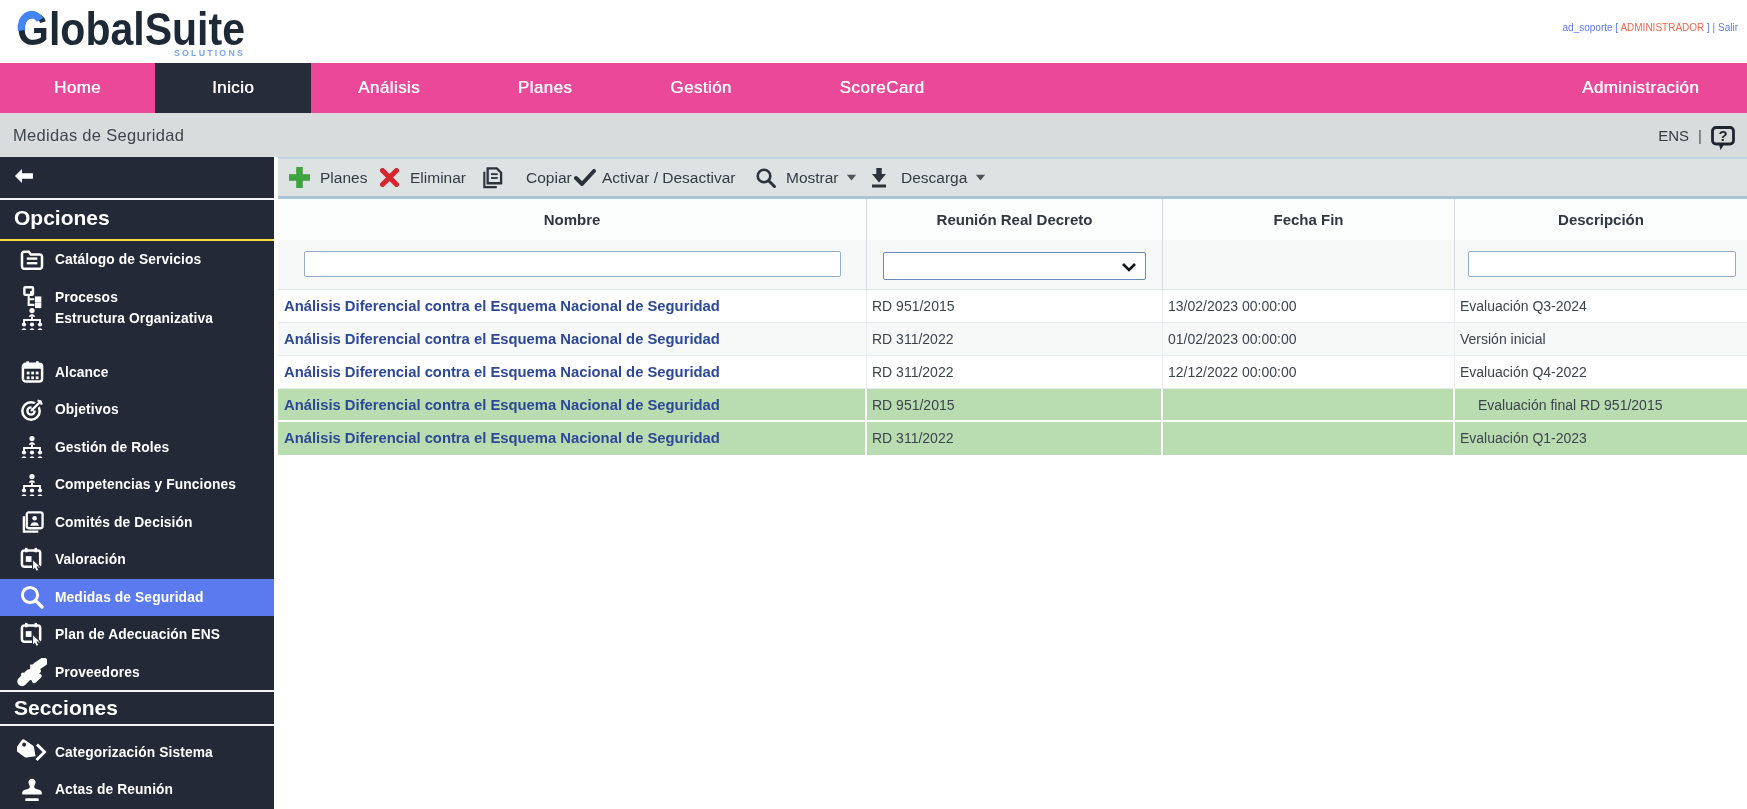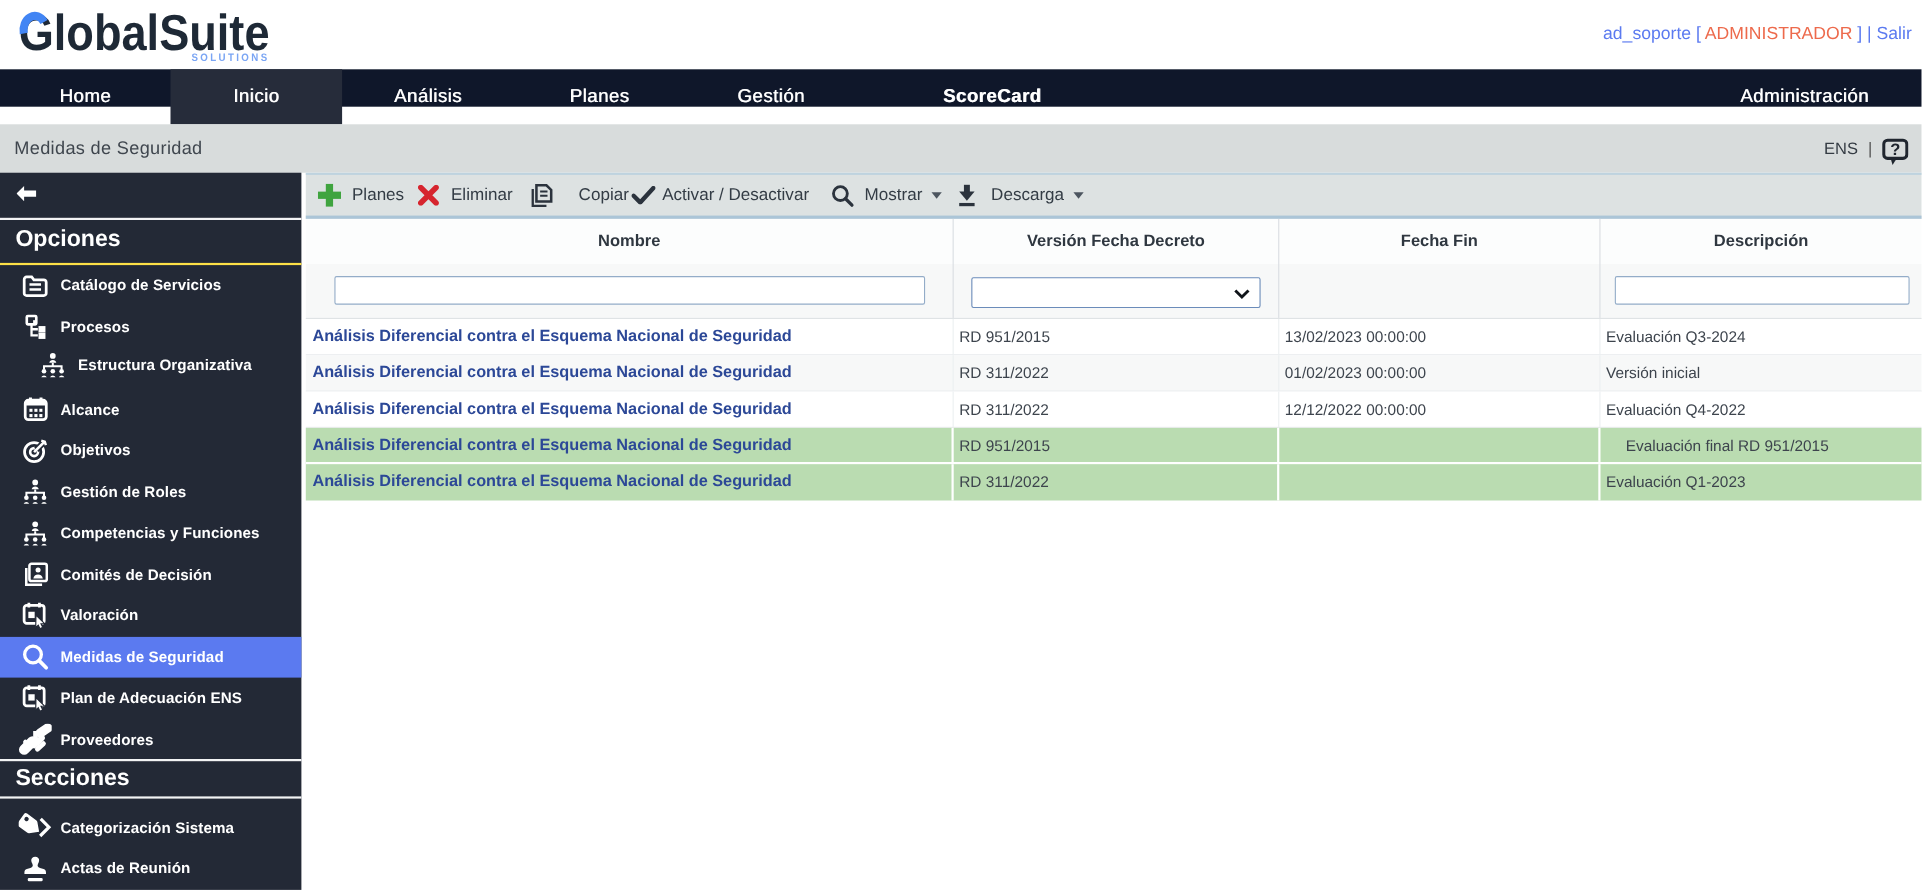--- a/index.html
+++ b/index.html
@@ -2,25 +2,25 @@
 <html><head>
 <meta charset="utf-8">
 <style>
 * { margin:0; padding:0; box-sizing:border-box; }
 html,body { width:1747px; height:809px; overflow:hidden; background:#fff;
   font-family:"Liberation Sans", sans-serif; }
 #page { position:relative; width:1747px; height:809px; }
 
 
 #hdr { position:absolute; top:0; left:0; width:1747px; height:63px; background:#fff; }
-#acct { position:absolute; top:22px; right:9px; font-size:16px; color:#5b7af0; }
+#acct { position:absolute; top:22px; right:9px; font-size:10px; color:#5b7af0; }
 #acct .adm { color:#ed6a4c; }
 
 
-#nav { position:absolute; top:63px; left:0; width:1747px; height:34px; background:#0f172a; }
+#nav { position:absolute; top:63px; left:0; width:1747px; height:50px; background:#ec4899; }
 .tab { position:absolute; top:0; height:50px; line-height:50px; text-align:center;
   color:#fff; font-size:17px; letter-spacing:0.4px; text-shadow:0.5px 0 0 rgba(255,255,255,0.85); }
 .tab.active { background:#262c3a; }
 
 
 #crumb { position:absolute; top:113px; left:0; width:1747px; height:44px; background:#d8dcdc; }
 #crumb .title { position:absolute; left:13px; top:0; line-height:44px; font-size:16.5px; letter-spacing:0.3px; color:#3f464e; }
 #crumb .right { position:absolute; right:12px; top:0; height:44px; display:flex; align-items:center; gap:9px;
   font-size:15px; color:#343b43; }
 
@@ -75,21 +75,21 @@
     </svg>
     <div id="acct">ad_soporte [ <span class="adm">ADMINISTRADOR</span> ] | Salir</div>
   </div>
 
   <div id="nav">
     <div class="tab" style="left:0;width:155px;">Home</div>
     <div class="tab active" style="left:155px;width:156px;">Inicio</div>
     <div class="tab" style="left:311px;width:156px;">Análisis</div>
     <div class="tab" style="left:467px;width:156px;">Planes</div>
     <div class="tab" style="left:623px;width:156px;">Gestión</div>
-    <div class="tab" style="left:824px;width:156px;font-weight:bold;">ScoreCard</div>
+    <div class="tab" style="left:804px;width:156px;">ScoreCard</div>
     <div class="tab" style="right:0;width:200px;text-align:center;padding-right:13px;">Administración</div>
   </div>
 
   <div id="crumb">
     <div class="title">Medidas de Seguridad</div>
     <div class="right">
       <span>ENS</span>
         <span style="color:#555;">|</span>
       <svg width="24" height="26" viewBox="0 0 24 26" style="margin-top:6px;">
         <rect x="1.5" y="2.5" width="21" height="16.5" rx="3.5" fill="none" stroke="#20262f" stroke-width="2.8"></rect>
@@ -123,21 +123,21 @@
           <svg width="23" height="24" viewBox="0 0 24 24">
             <rect x="3.5" y="1.8" width="9" height="8" rx="1" fill="none" stroke="#fff" stroke-width="2.5"></rect>
             <rect x="9.5" y="5.8" width="3" height="4" fill="#fff"></rect>
             <path d="M8 9.8 v10.4 h6 M8 14.4 h6" fill="none" stroke="#fff" stroke-width="2.2"></path>
             <rect x="14.6" y="11.4" width="6.6" height="6" fill="#fff"></rect>
             <rect x="14.6" y="17.6" width="6.6" height="6" fill="#fff"></rect>
           </svg>
         </span>
       <span class="tx">Procesos</span>
     </div>
-    <div class="mitem" style="top:156px;margin-left:16px;">
+    <div class="mitem" style="top:143px;">
       <span class="ic">
           <svg width="24" height="24" viewBox="0 0 24 24">
             <circle cx="12" cy="3.6" r="2.6" fill="#fff"></circle>
             <path d="M8.8 9.8 a3.3 3.3 0 0 1 6.4 0 Z" fill="#fff"></path>
             <path d="M12 10 v3 M4 16 v-3 h16 v3" fill="none" stroke="#fff" stroke-width="1.8"></path>
             <circle cx="4" cy="17.5" r="2.1" fill="#fff"></circle>
             <circle cx="12" cy="17.5" r="2.1" fill="#fff"></circle>
             <circle cx="20" cy="17.5" r="2.1" fill="#fff"></circle>
             <path d="M1.5 23 a2.7 2.7 0 0 1 5 0 Z M9.5 23 a2.7 2.7 0 0 1 5 0 Z M17.5 23 a2.7 2.7 0 0 1 5 0 Z" fill="#fff"></path>
           </svg>
@@ -338,21 +338,21 @@
         </span>
       <span class="tb" style="left:623px;">Descarga</span>
       <span class="tb" style="left:697px;">
           <svg width="11" height="7" viewBox="0 0 13 9">
             <path d="M0.5 1 h12 L6.5 8.5 Z" fill="#4c555f"></path>
           </svg>
         </span>
     </div>
     <div id="thead">
       <div class="hc" style="left:0;width:589px;">Nombre</div>
-      <div class="hc" style="left:589px;width:296px;">Versión Fecha Decreto</div>
+      <div class="hc" style="left:589px;width:296px;">Reunión Real Decreto</div>
       <div class="hc" style="left:885px;width:292px;">Fecha Fin</div>
       <div class="hc" style="left:1177px;width:292px;border-right:none;">Descripción</div>
     </div>
     <div id="tfilter">
       <div class="fc" style="left:0;width:589px;">
           <div class="finput" style="left:26px;width:537px;"></div>
         </div>
       <div class="fc" style="left:589px;width:296px;">
         <div class="fselect" style="left:16px;width:263px;">
           <svg width="16" height="10" viewBox="0 0 16 10" style="position:absolute;right:8px;top:9px;">

